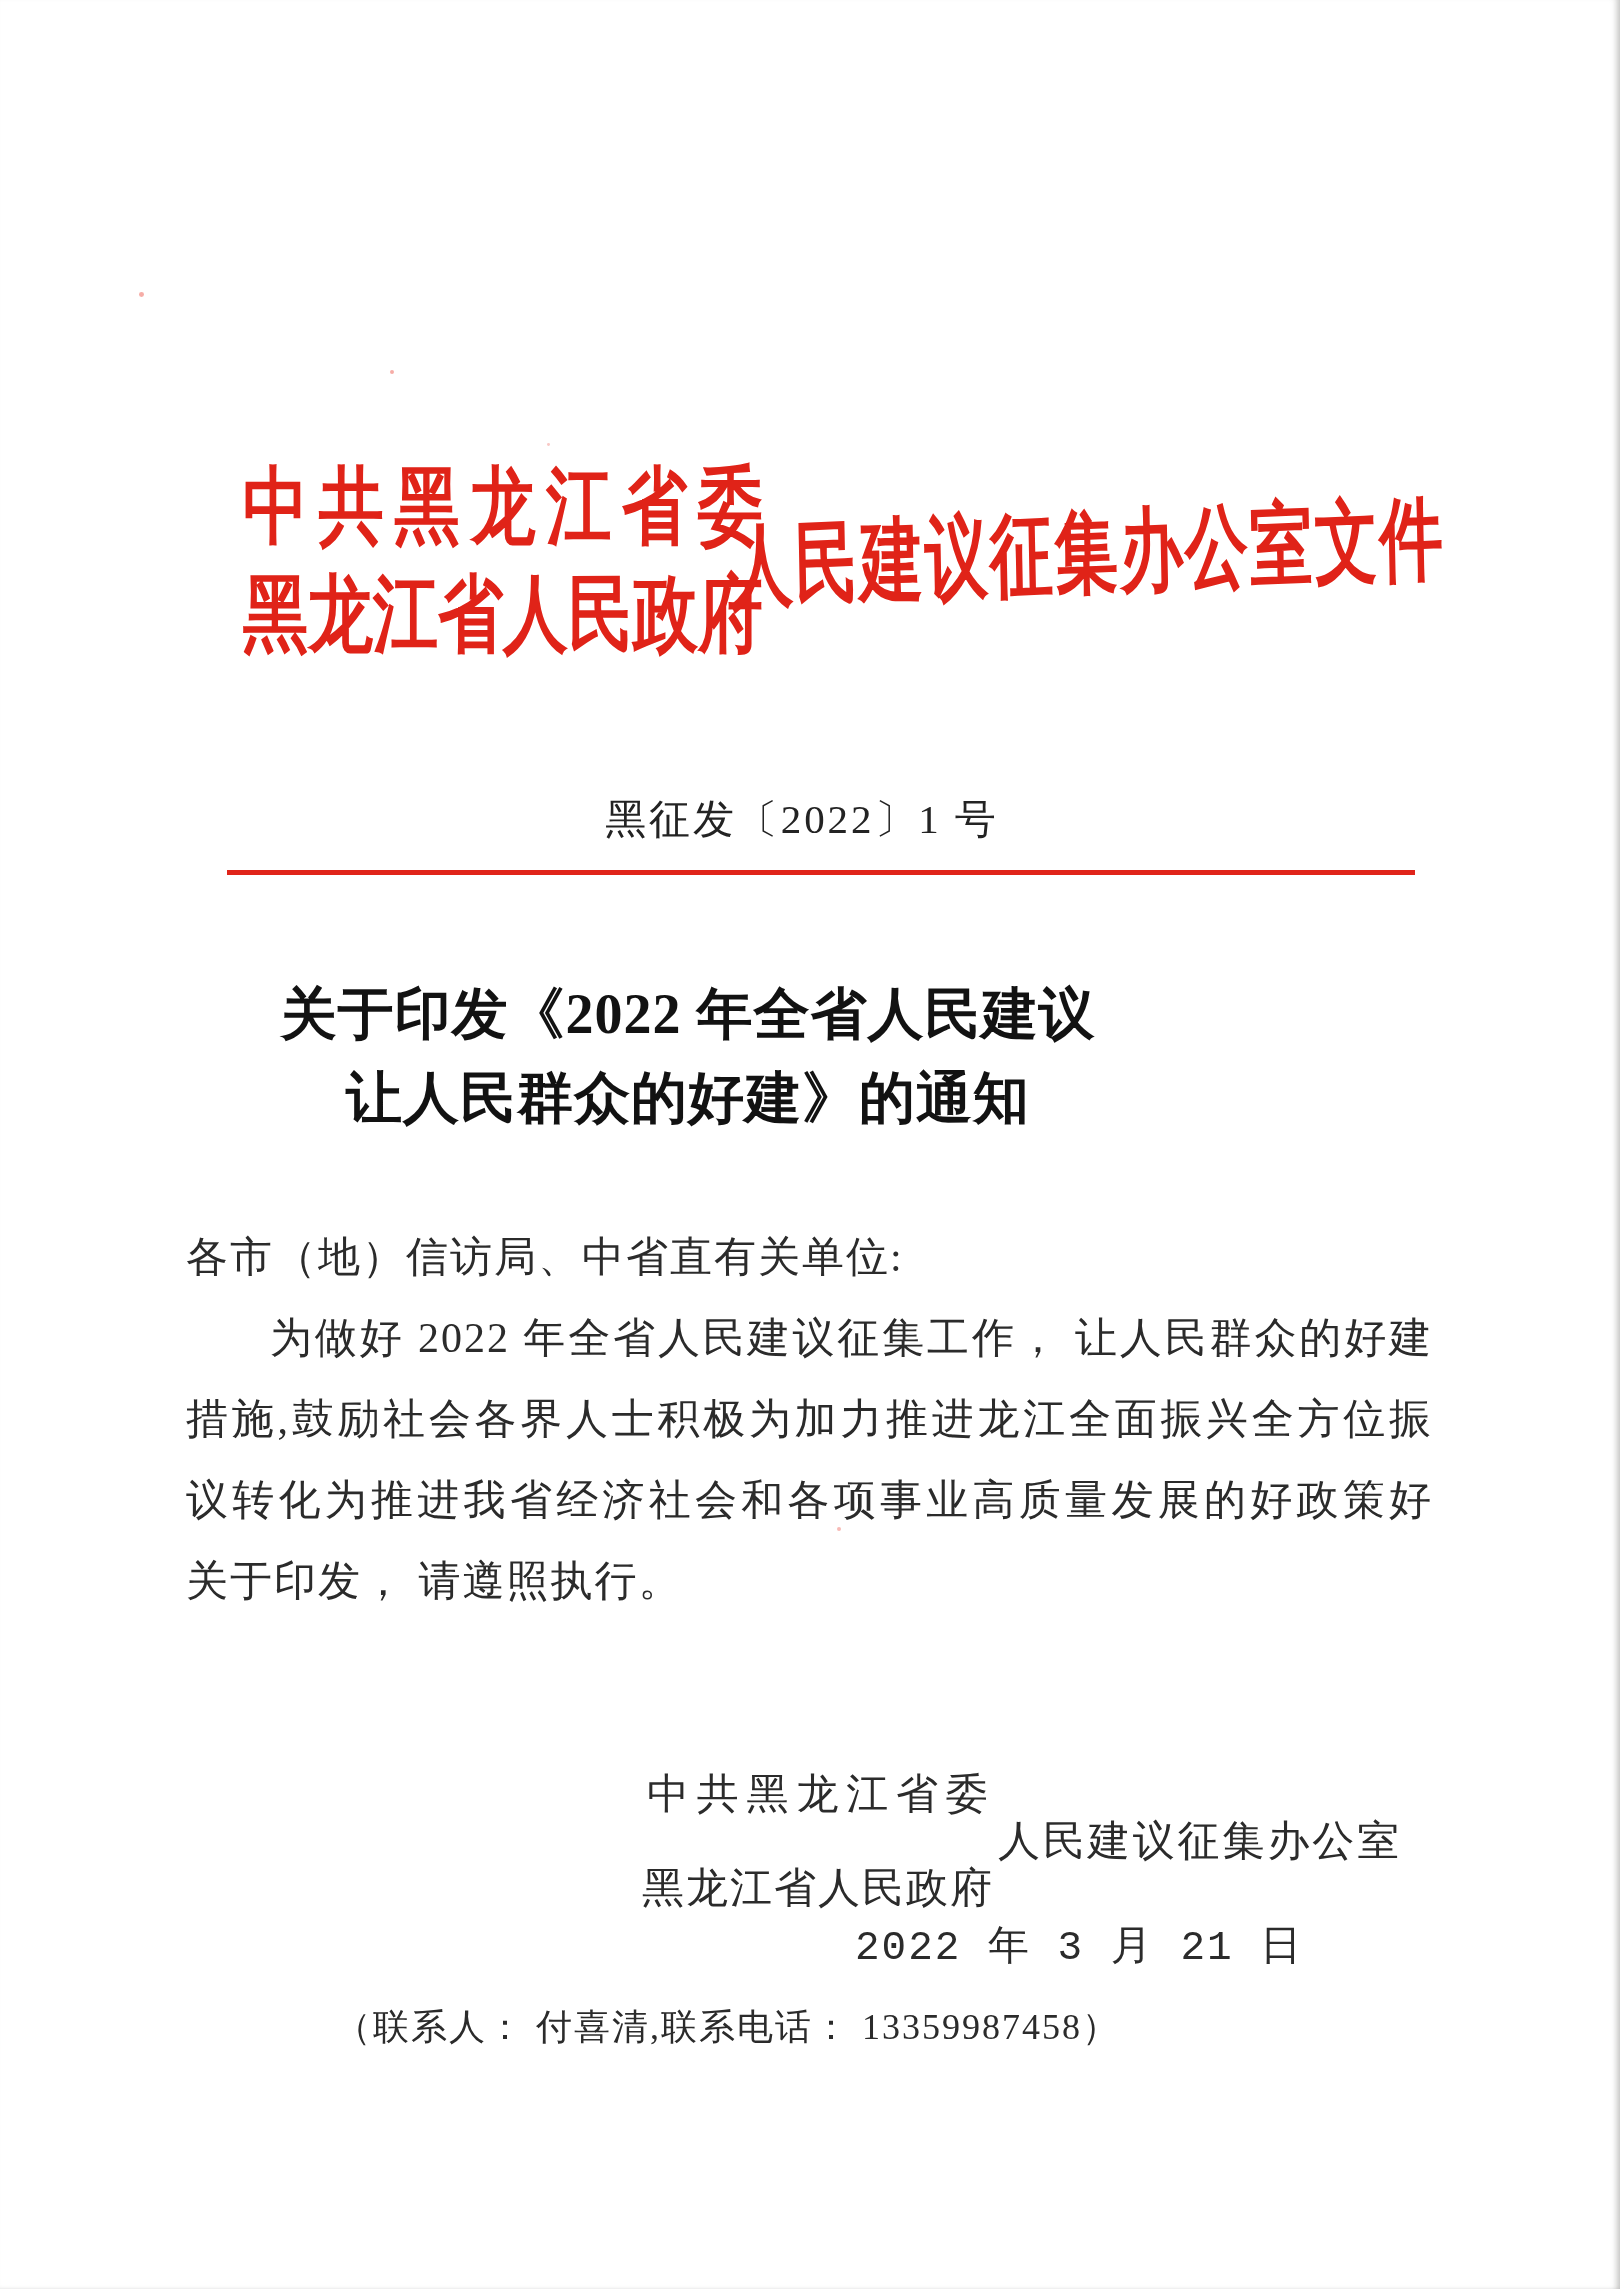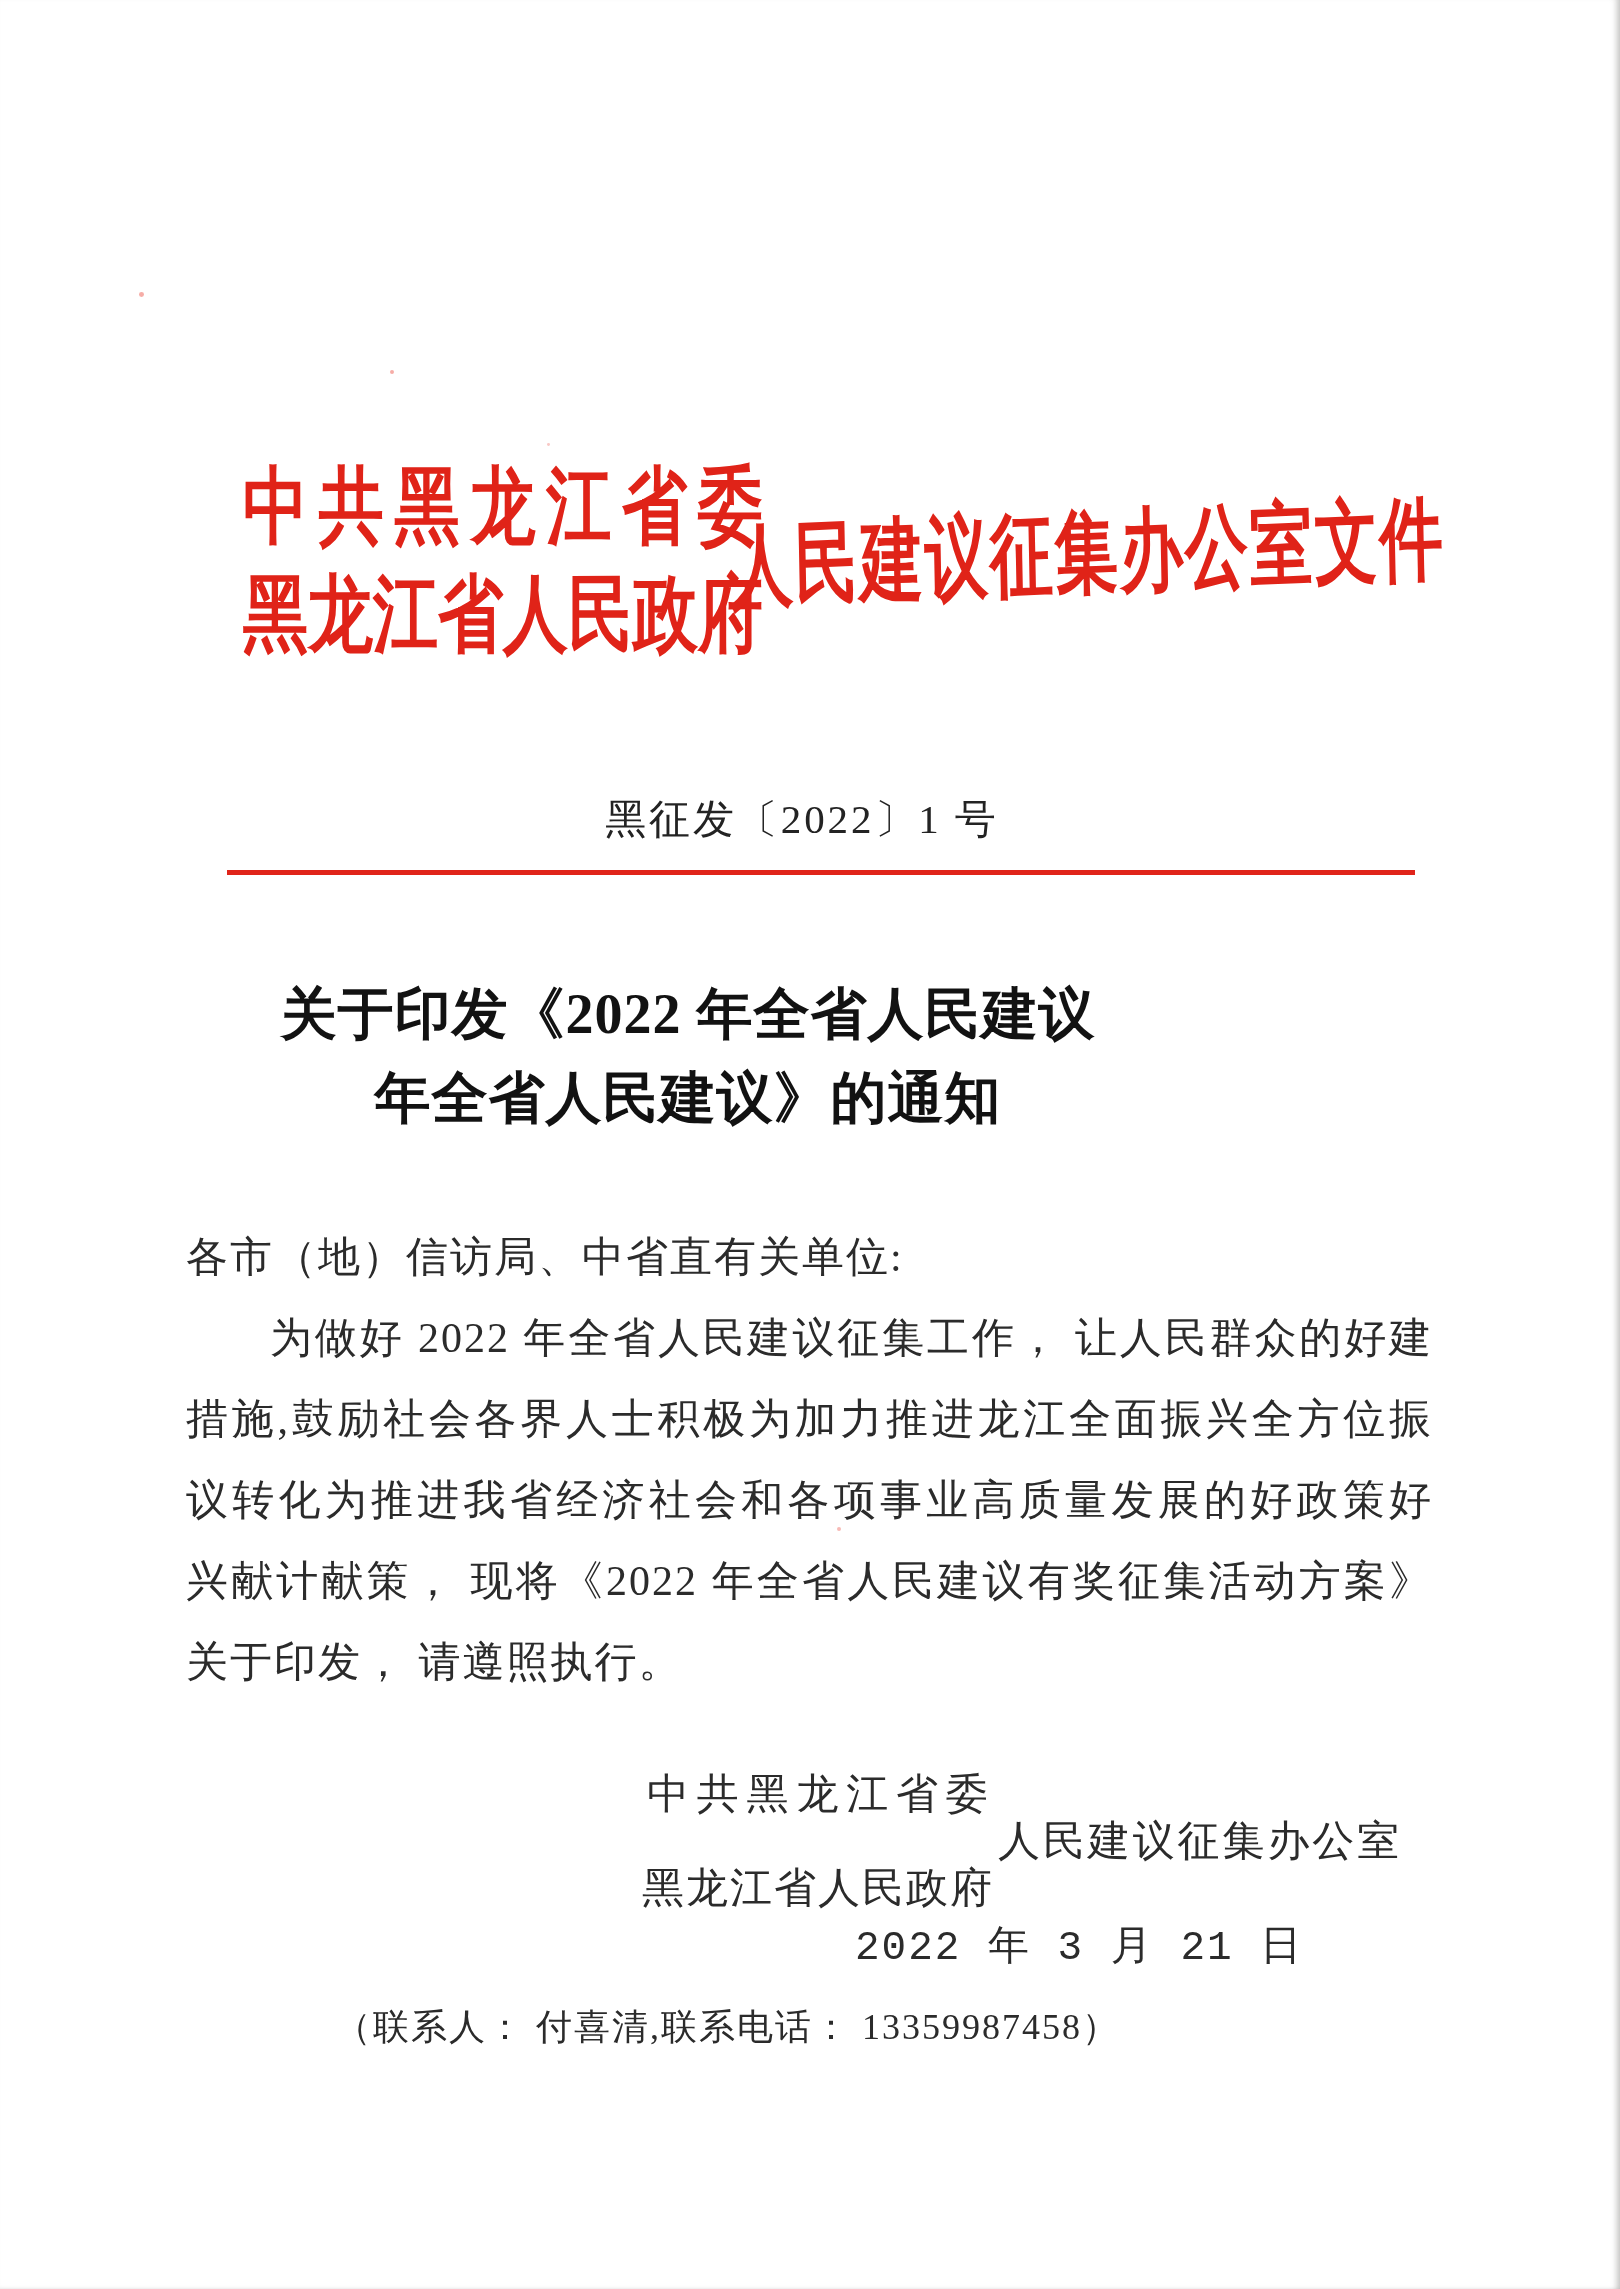--- a/index.html
+++ b/index.html
@@ -137,29 +137,28 @@
     </div>
     <div class="lh-right">人民建议征集办公室文件</div>
   </div>
 
   <div class="doc-number">黑征发〔2022〕1 号</div>
 
   <div class="red-rule"></div>
 
   <div class="doc-title">
     <div>关于印发《2022 年全省人民建议</div>
-    <div>年全省人民建议》的通知</div>
+    <div>让人民群众的好建》的通知</div>
   </div>
 
   <div class="body-block">
     <div class="body-line salutation">各市（地）信访局、中省直有关单位:</div>
     <div class="body-line indent">为做好 2022 年全省人民建议征集工作， 让人民群众的好建</div>
     <div class="body-line">措施,鼓励社会各界人士积极为加力推进龙江全面振兴全方位振</div>
     <div class="body-line">议转化为推进我省经济社会和各项事业高质量发展的好政策好</div>
-    <div class="body-line">兴献计献策， 现将《2022 年全省人民建议有奖征集活动方案》</div>
     <div class="body-line last">关于印发， 请遵照执行。</div>
   </div>
 
   <div class="sig sig-org1">中共黑龙江省委</div>
   <div class="sig sig-office">人民建议征集办公室</div>
   <div class="sig sig-org2">黑龙江省人民政府</div>
   <div class="sig sig-date">2022 年 3 月 21 日</div>
 
   <div class="contact-line">（联系人： 付喜清,联系电话： 13359987458）</div>
 

